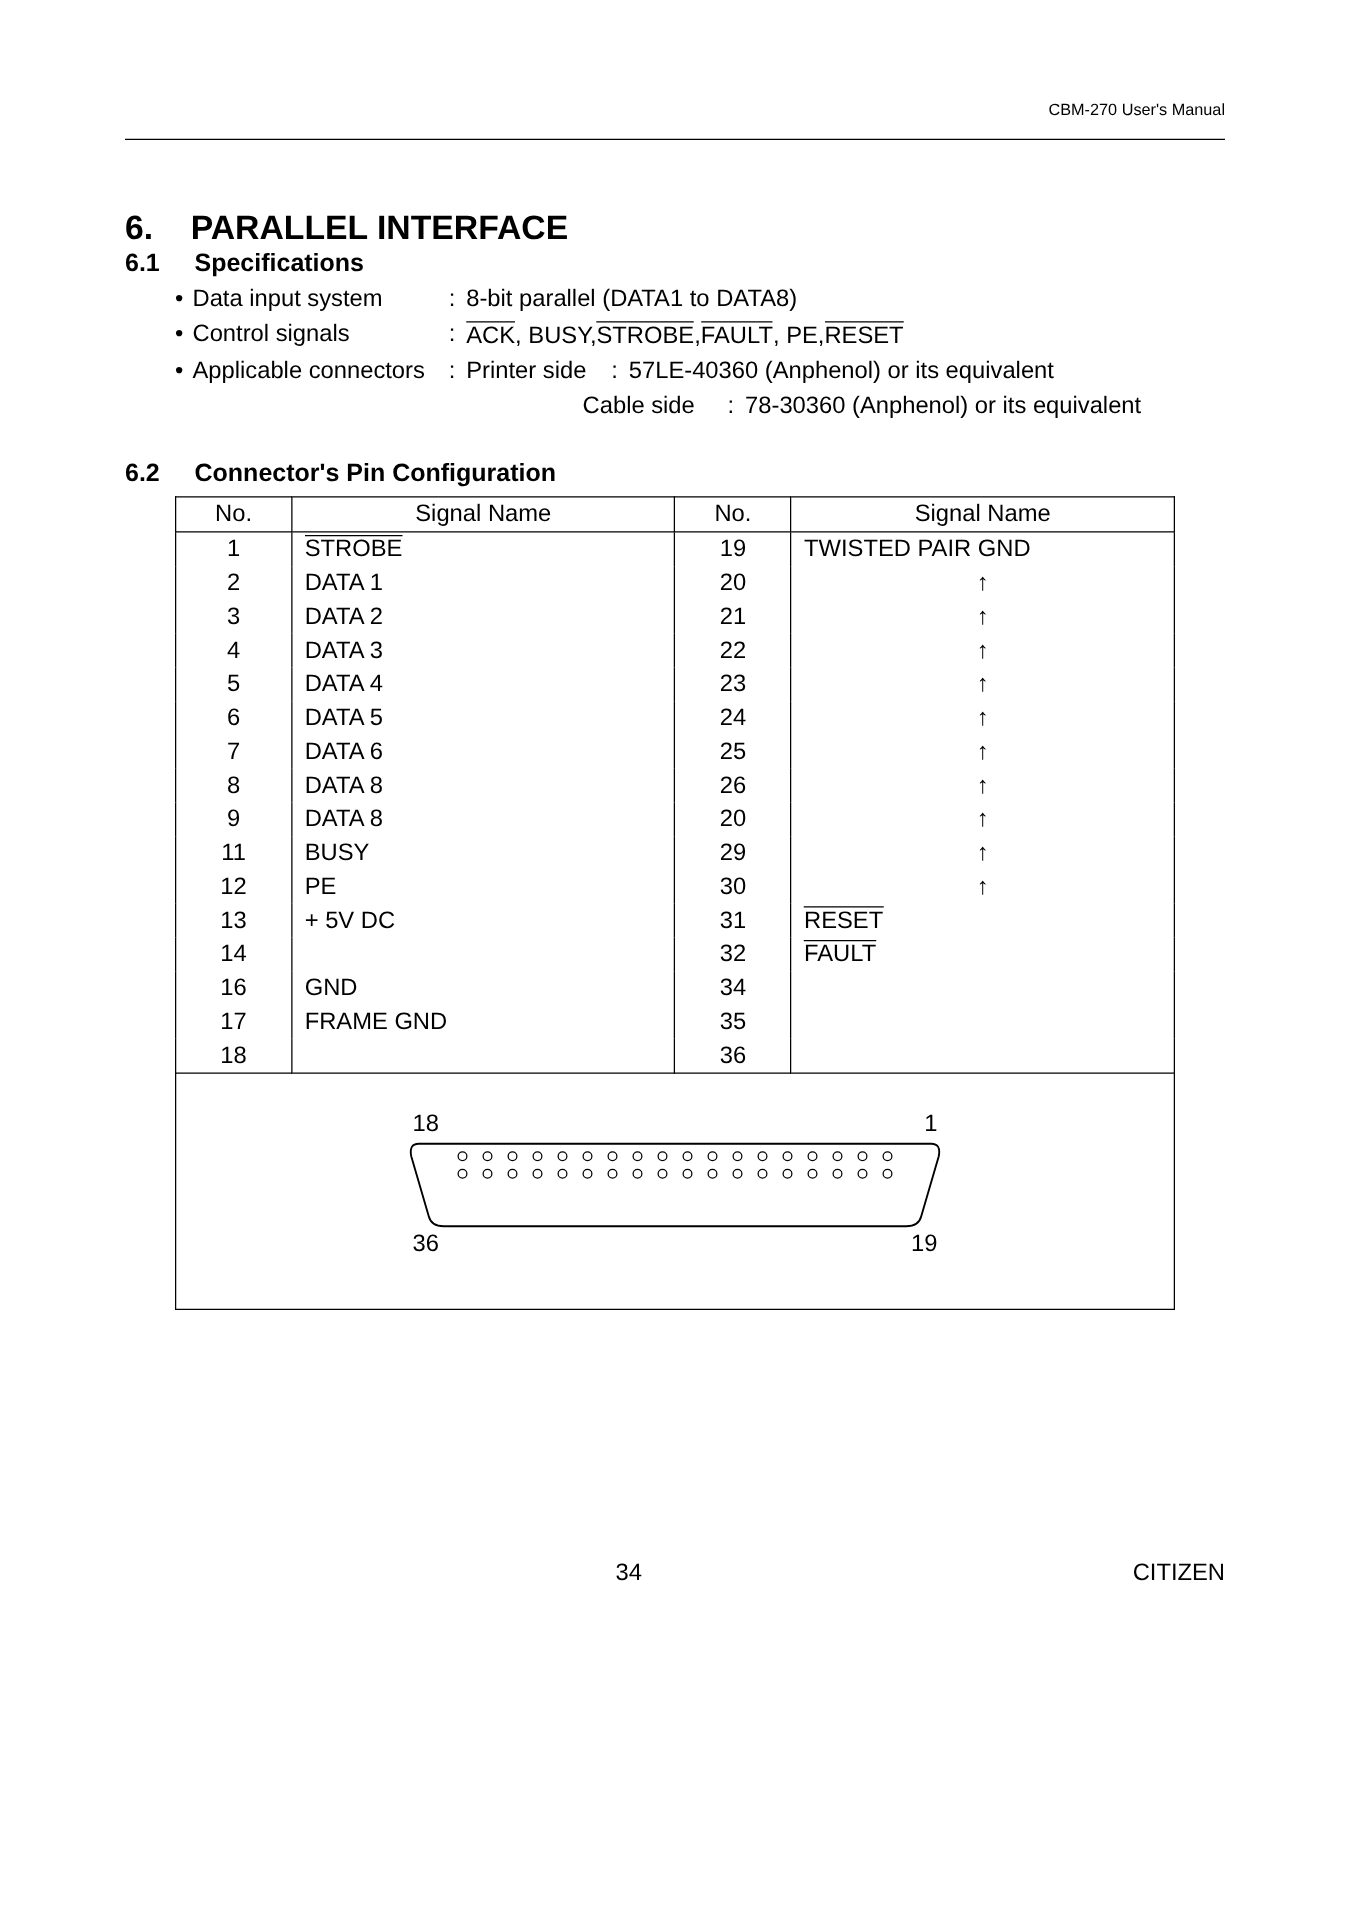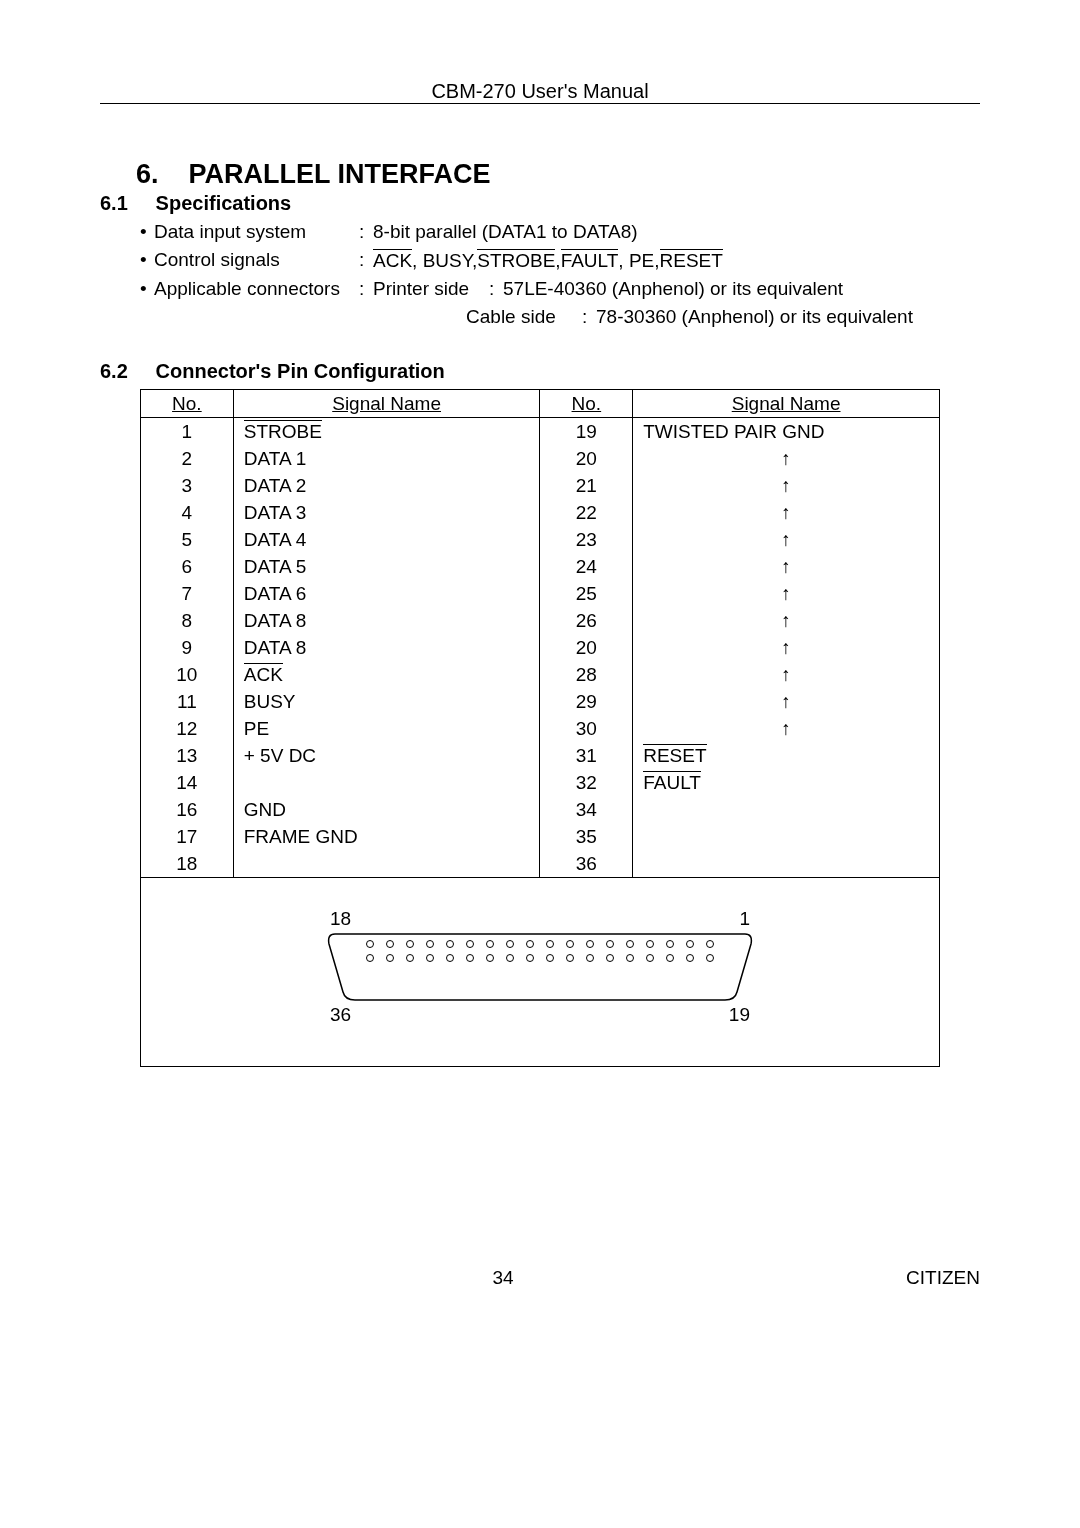--- a/index.html
+++ b/index.html
@@ -7,30 +7,29 @@
       background: white;
       margin: 0;
       padding: 80px 100px 60px 100px;
       width: 1080px;
       box-sizing: border-box;
       font-size: 19px;
       color: #000;
     }
     .header {
       border-bottom: 1.5px solid #000;
-      padding-bottom: 0;
+      padding-bottom: 16px;
       margin-bottom: 55px;
-      text-align: center;
-      font-size: 20px;
+      text-align: right;
+      font-size: 13px;
     }
     .section-title {
       font-size: 27px;
       font-weight: bold;
       margin-bottom: 2px;
-      margin-left: 36px;
     }
     .subsection {
       font-size: 20px;
       font-weight: bold;
       margin-bottom: 6px;
     }
     .spec-list {
       margin-left: 40px;
       margin-bottom: 32px;
     }
@@ -73,21 +72,20 @@
       text-align: left;
       font-weight: normal;
       font-size: 19px;
       height: 25px;
       vertical-align: middle;
     }
     table.pin th {
       border-top: 1.5px solid #000;
       border-bottom: 1.5px solid #000;
       text-align: center;
-      text-decoration: underline;
     }
     table.pin tr.lastrow td {
       border-bottom: 1.5px solid #000;
     }
     .col-no { width: 70px; text-align: center !important; }
     .col-sig { width: 280px; }
     .col-sig2 { width: 280px; text-align: left; }
     .arrow { text-align: center !important; }
     .diagram-box {
       border: 1.5px solid #000;
@@ -264,26 +262,20 @@
           <td class="col-no">26</td>
           <td class="col-sig2 arrow">↑</td>
         </tr>
         <tr>
           <td class="col-no">9</td>
           <td class="col-sig">DATA 8</td>
           <td class="col-no">20</td>
           <td class="col-sig2 arrow">↑</td>
         </tr>
         <tr>
-          <td class="col-no">10</td>
-          <td class="col-sig"><span class="overline">ACK</span></td>
-          <td class="col-no">28</td>
-          <td class="col-sig2 arrow">↑</td>
-        </tr>
-        <tr>
           <td class="col-no">11</td>
           <td class="col-sig">BUSY</td>
           <td class="col-no">29</td>
           <td class="col-sig2 arrow">↑</td>
         </tr>
         <tr>
           <td class="col-no">12</td>
           <td class="col-sig">PE</td>
           <td class="col-no">30</td>
           <td class="col-sig2 arrow">↑</td>

